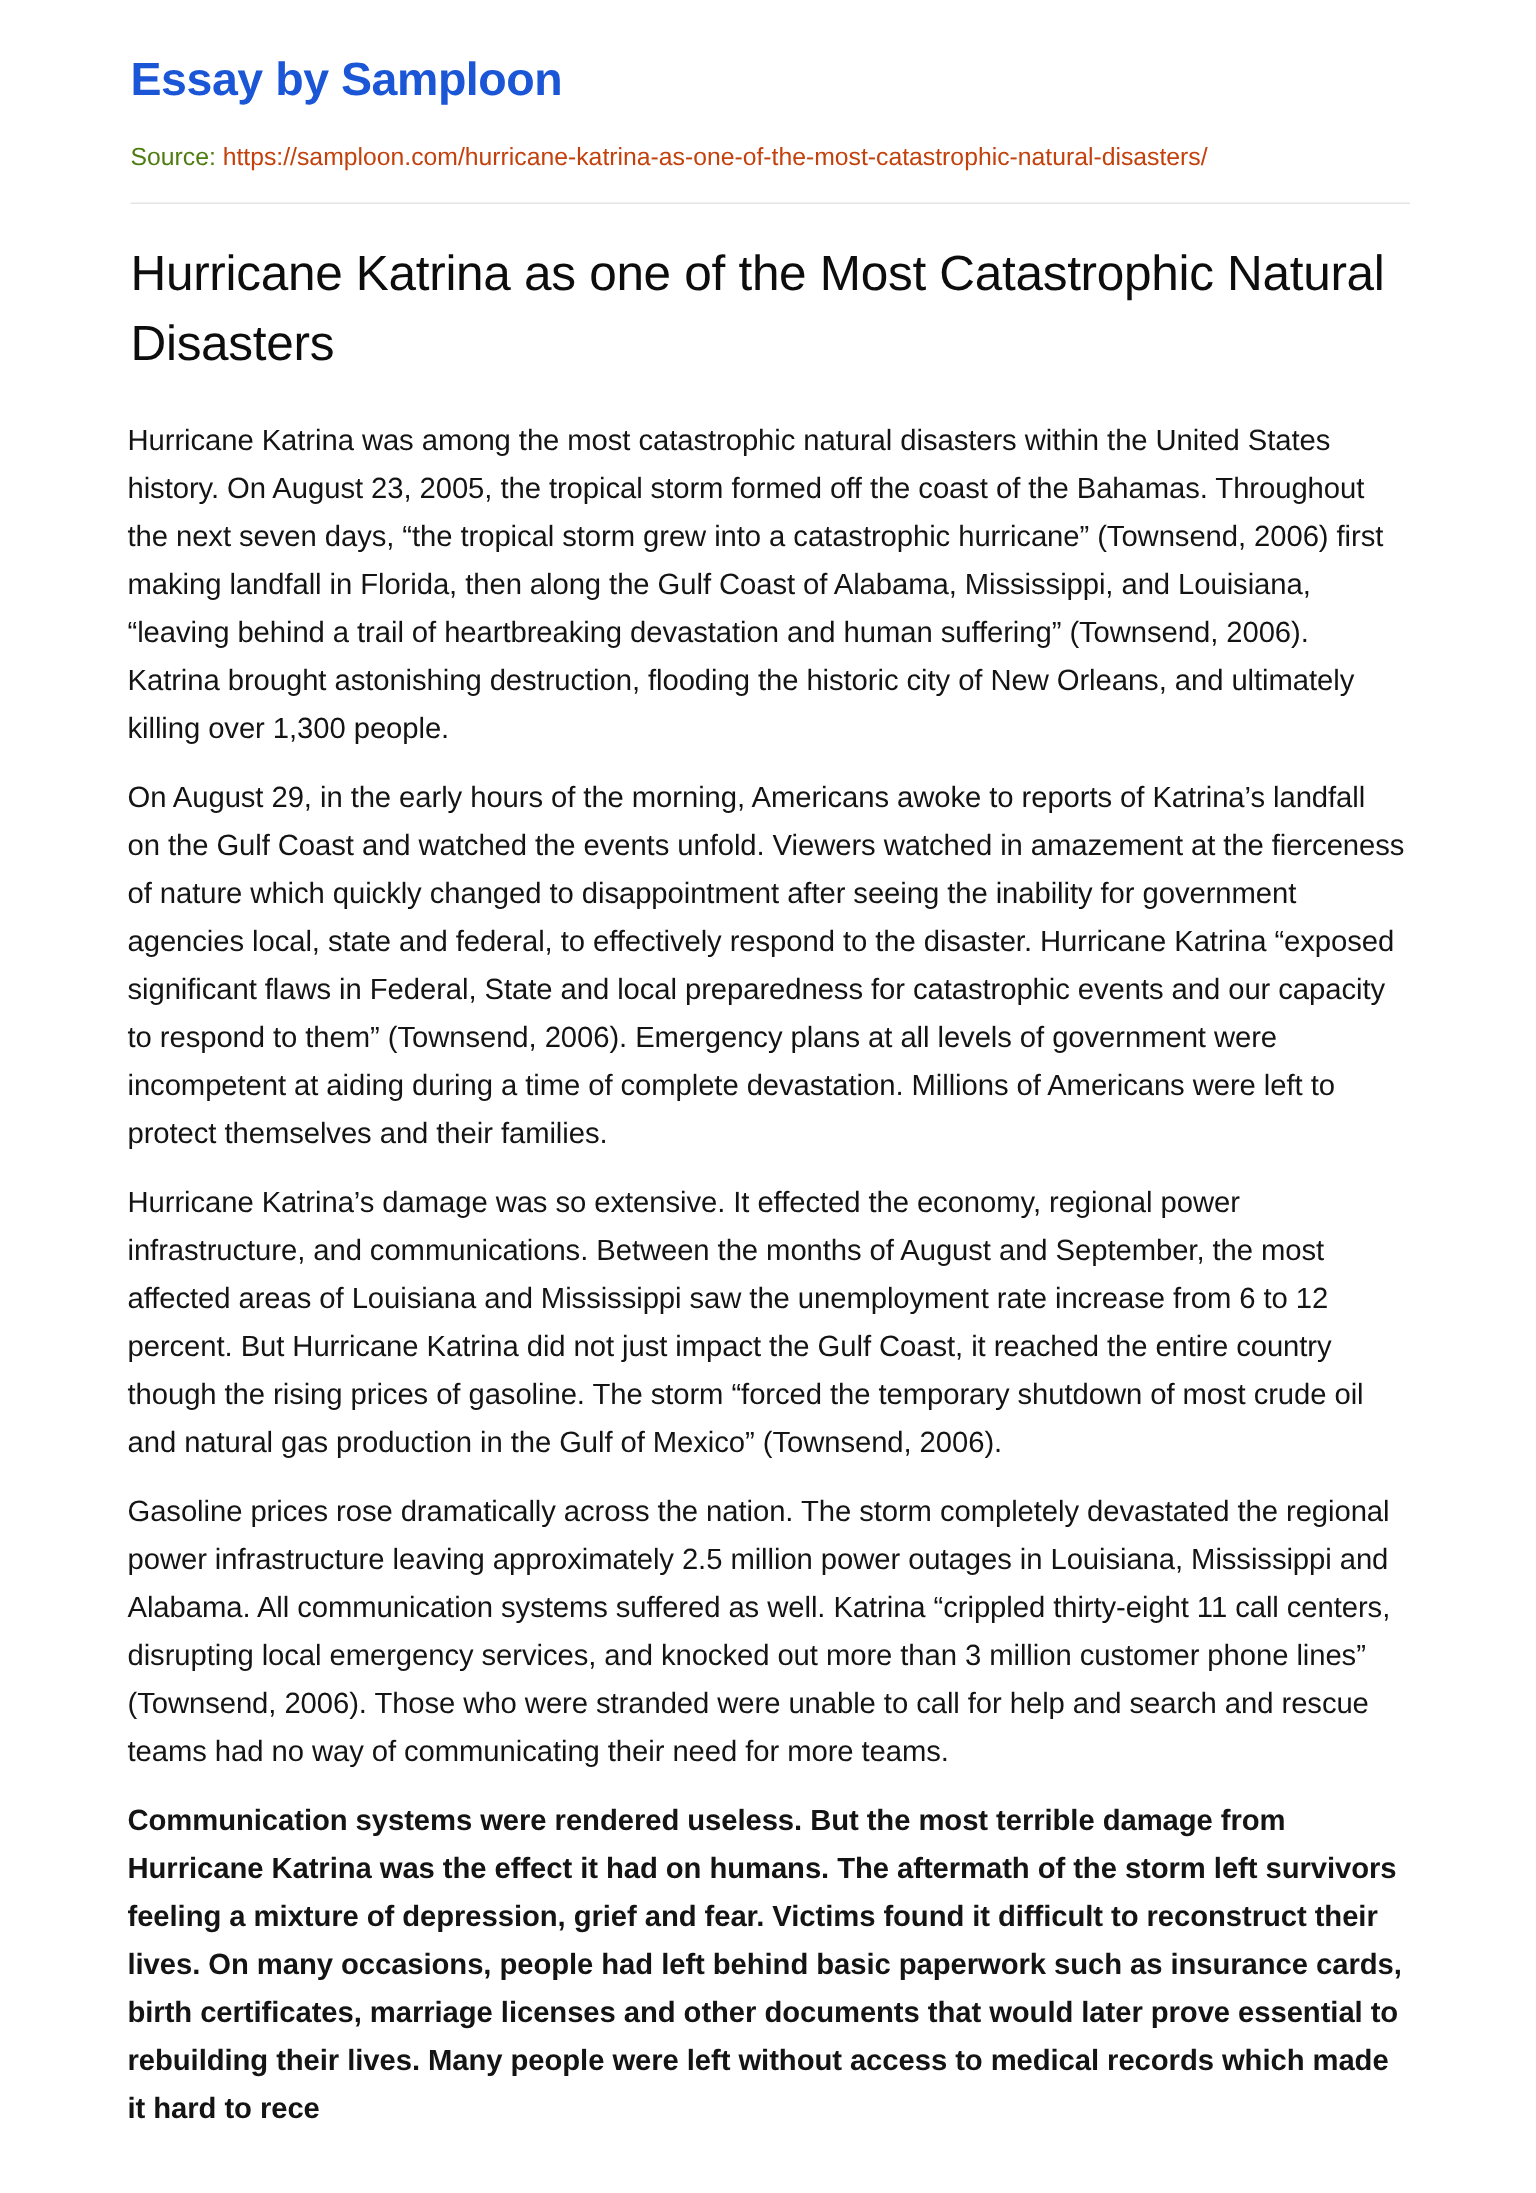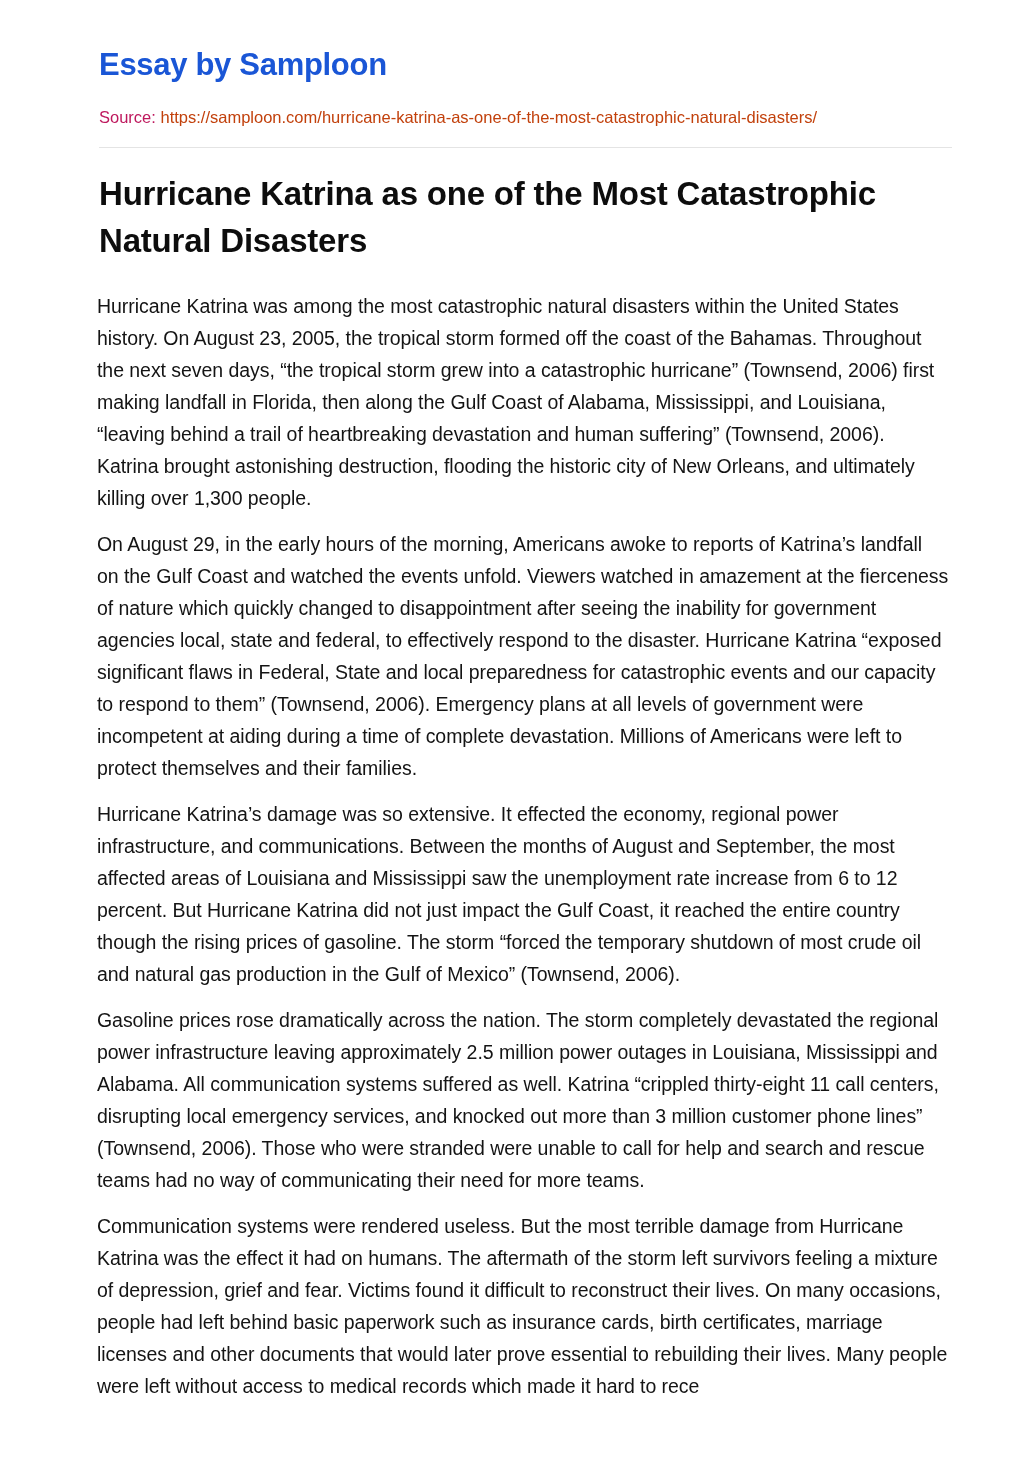--- a/index.html
+++ b/index.html
@@ -14,21 +14,21 @@
     font-family: "Liberation Sans", "DejaVu Sans", sans-serif;
     color: #111111;
     -webkit-font-smoothing: antialiased;
   }
 
   .page {
     position: relative;
     width: 1024px;
     height: 1462px;
     box-sizing: border-box;
-    padding: 12px;
+    padding: 0;
   }
 
   
   .header {
     padding: 36px 0 0 87px;
   }
   .logo {
     font-size: 31px;
     font-weight: bold;
     letter-spacing: -0.3px;
@@ -39,21 +39,21 @@
 
   
   .source-line {
     margin: 22px 87px 0 87px;
     width: 850px;
     font-size: 16.5px;
     line-height: 27px;
     word-break: break-word;
   }
   .source-label {
-    color: #be185d;
+    color: #4d7c0f;
   }
   .source-url {
     color: #c2410c;
     text-decoration: none;
     word-break: break-all;
   }
 
   
   .divider {
     margin: 16px 87px 0 87px;
@@ -61,40 +61,41 @@
     height: 1px;
     background: #e4e4e4;
     border: 0;
   }
 
   
   .essay-title {
     margin: 22px 87px 0 87px;
     width: 860px;
     font-size: 33px;
-    font-weight: bold;
+    font-weight: normal;
     line-height: 47px;
     letter-spacing: -0.2px;
     color: #0d0d0d;
   }
 
   
   .essay-body {
     margin: 26px 87px 0 85px;
     width: 852px;
   }
   .essay-body p {
     margin: 0 0 14px 0;
     font-size: 19.5px;
     line-height: 32px;
     color: #141414;
     letter-spacing: -0.05px;
   }
   .essay-body p:last-child {
     margin-bottom: 0;
+    font-weight: bold;
   }
 </style>
 </head>
 <body>
 
 <div class="page">
 
   <div class="header">
     <span class="logo">Essay by Samploon</span>
   </div>

